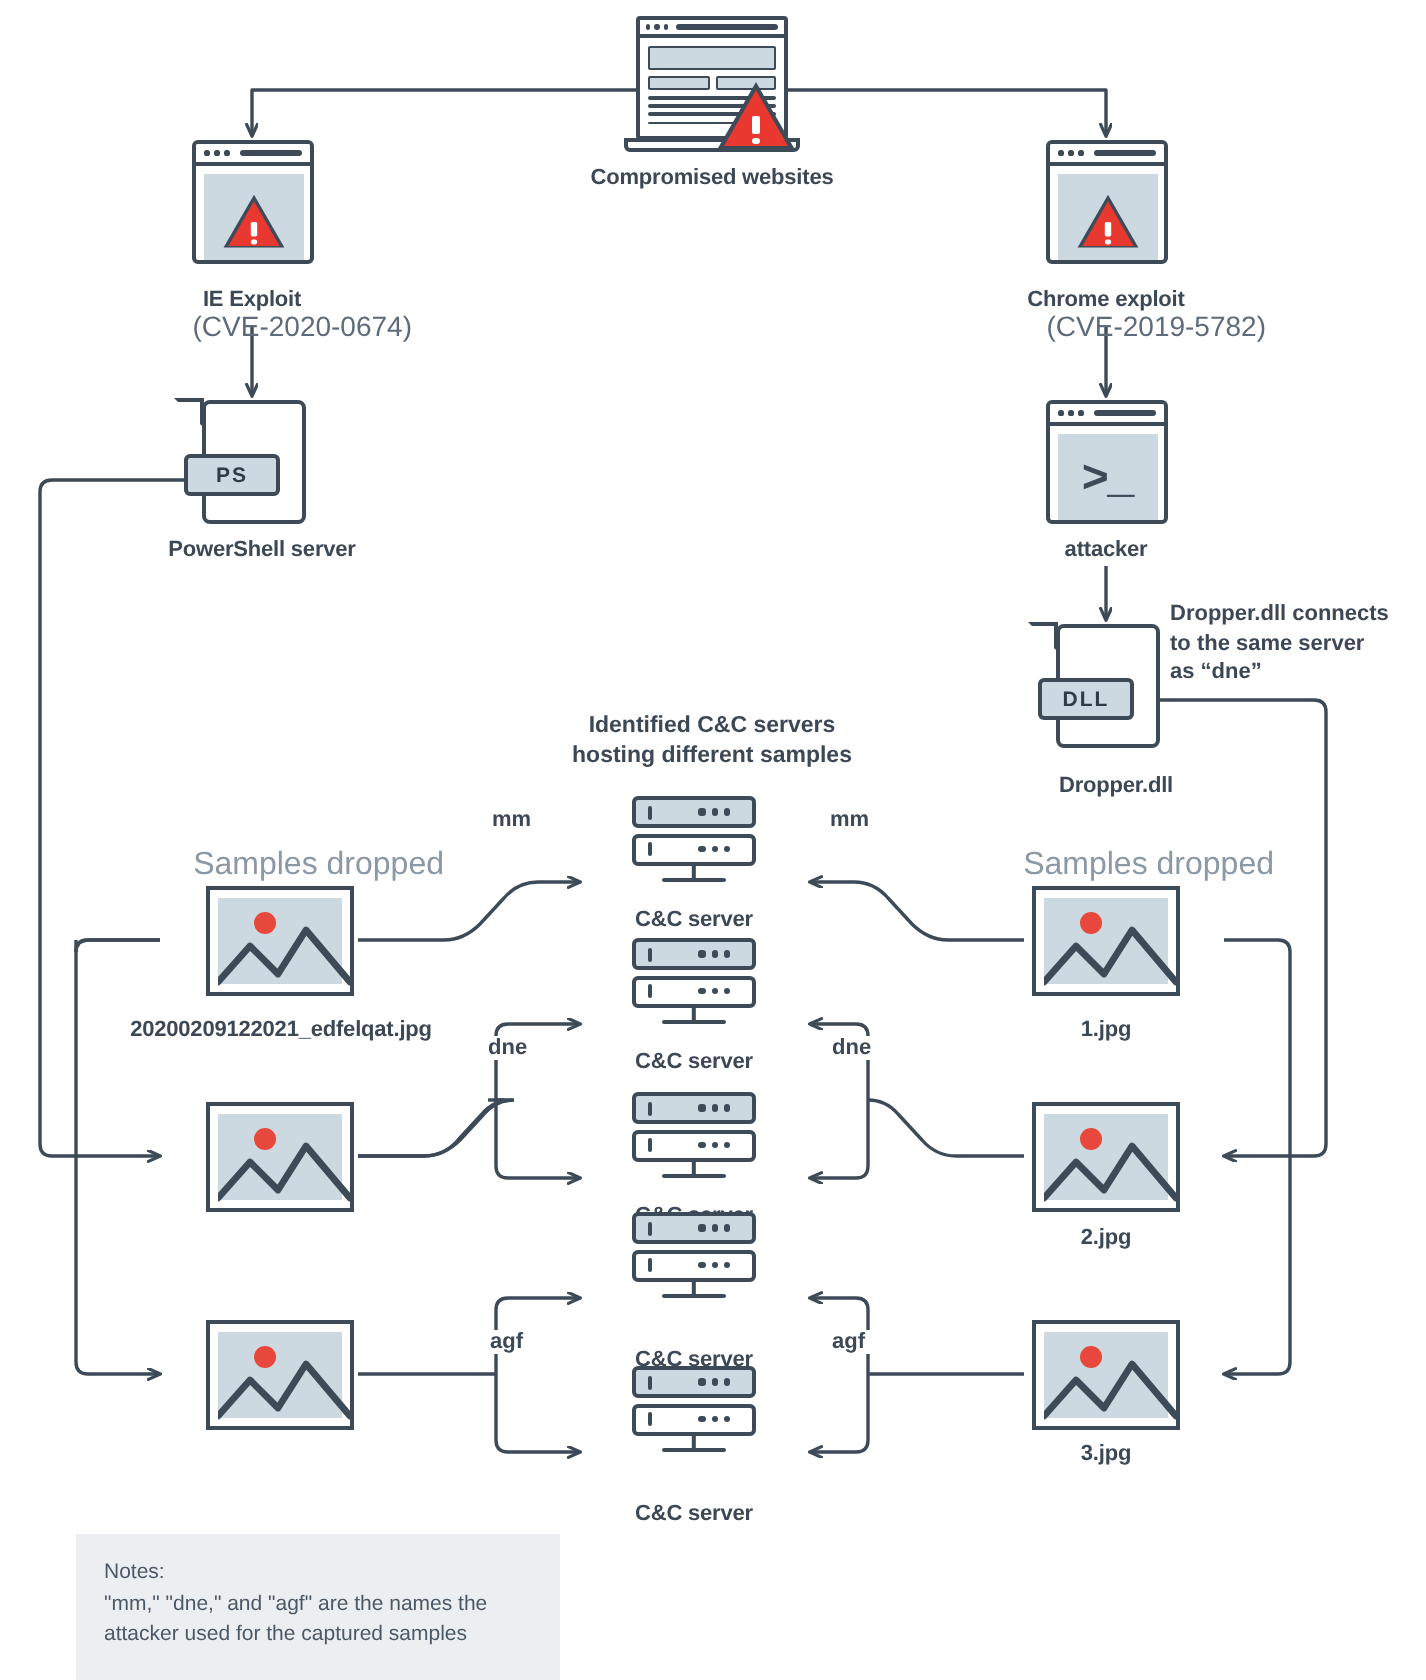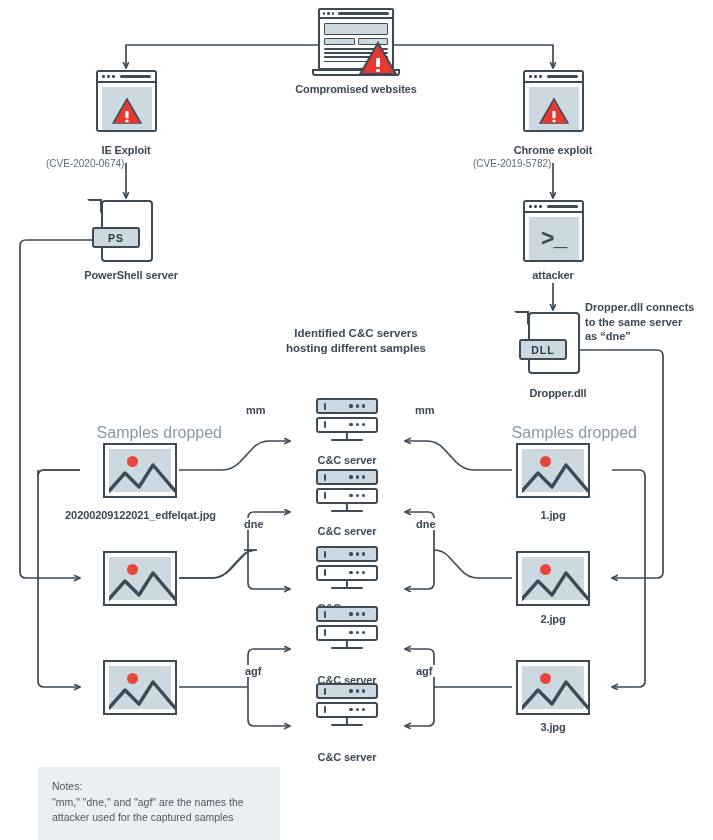--- a/index.html
+++ b/index.html
@@ -34,22 +34,22 @@
     text-align: center;
     font-size: 11px;
     font-weight: bold;
     color: #3c4856;
     letter-spacing: -0.1px;
     line-height: 14px;
     white-space: nowrap;
   }
   .node-sub {
     position: absolute;
-    text-align: left;
-    font-size: 10px;
+    text-align: right;
+    font-size: 14px;
     font-weight: normal;
     color: #5d6b7a;
     line-height: 13px;
     white-space: nowrap;
   }
   .caption-muted {
     position: absolute;
     font-size: 16px;
     color: #8b98a5;
     text-align: right;
@@ -439,21 +439,21 @@
     <div class="fold"></div>
       <div class="fold2"></div>
     <div class="tag">DLL</div>
   </div>
   <div class="node-label" style="left:483px; top:386px; width:150px;">Dropper.dll</div>
 
   <div class="callout" style="left:585px; top:300px; width:128px;">Dropper.dll connects
 to the same server
 as “dne”</div>
 
-  <div class="section-title" style="left:256px; top:326px; width:200px; white-space:pre-line;">Identified C&amp;C servers
+  <div class="section-title" style="left:256px; top:356px; width:200px; white-space:pre-line;">Identified C&amp;C servers
 hosting different samples</div>
 
   <div class="caption-muted" style="left:58px; top:424px; width:164px;">Samples dropped</div>
   <div class="caption-muted" style="left:473px; top:424px; width:164px;">Samples dropped</div>
 
   <div class="server" style="left:316px; top:398px;">
     <div class="unit">
         <i class="bar1"></i>
         <div class="dots">
           <i></i>

